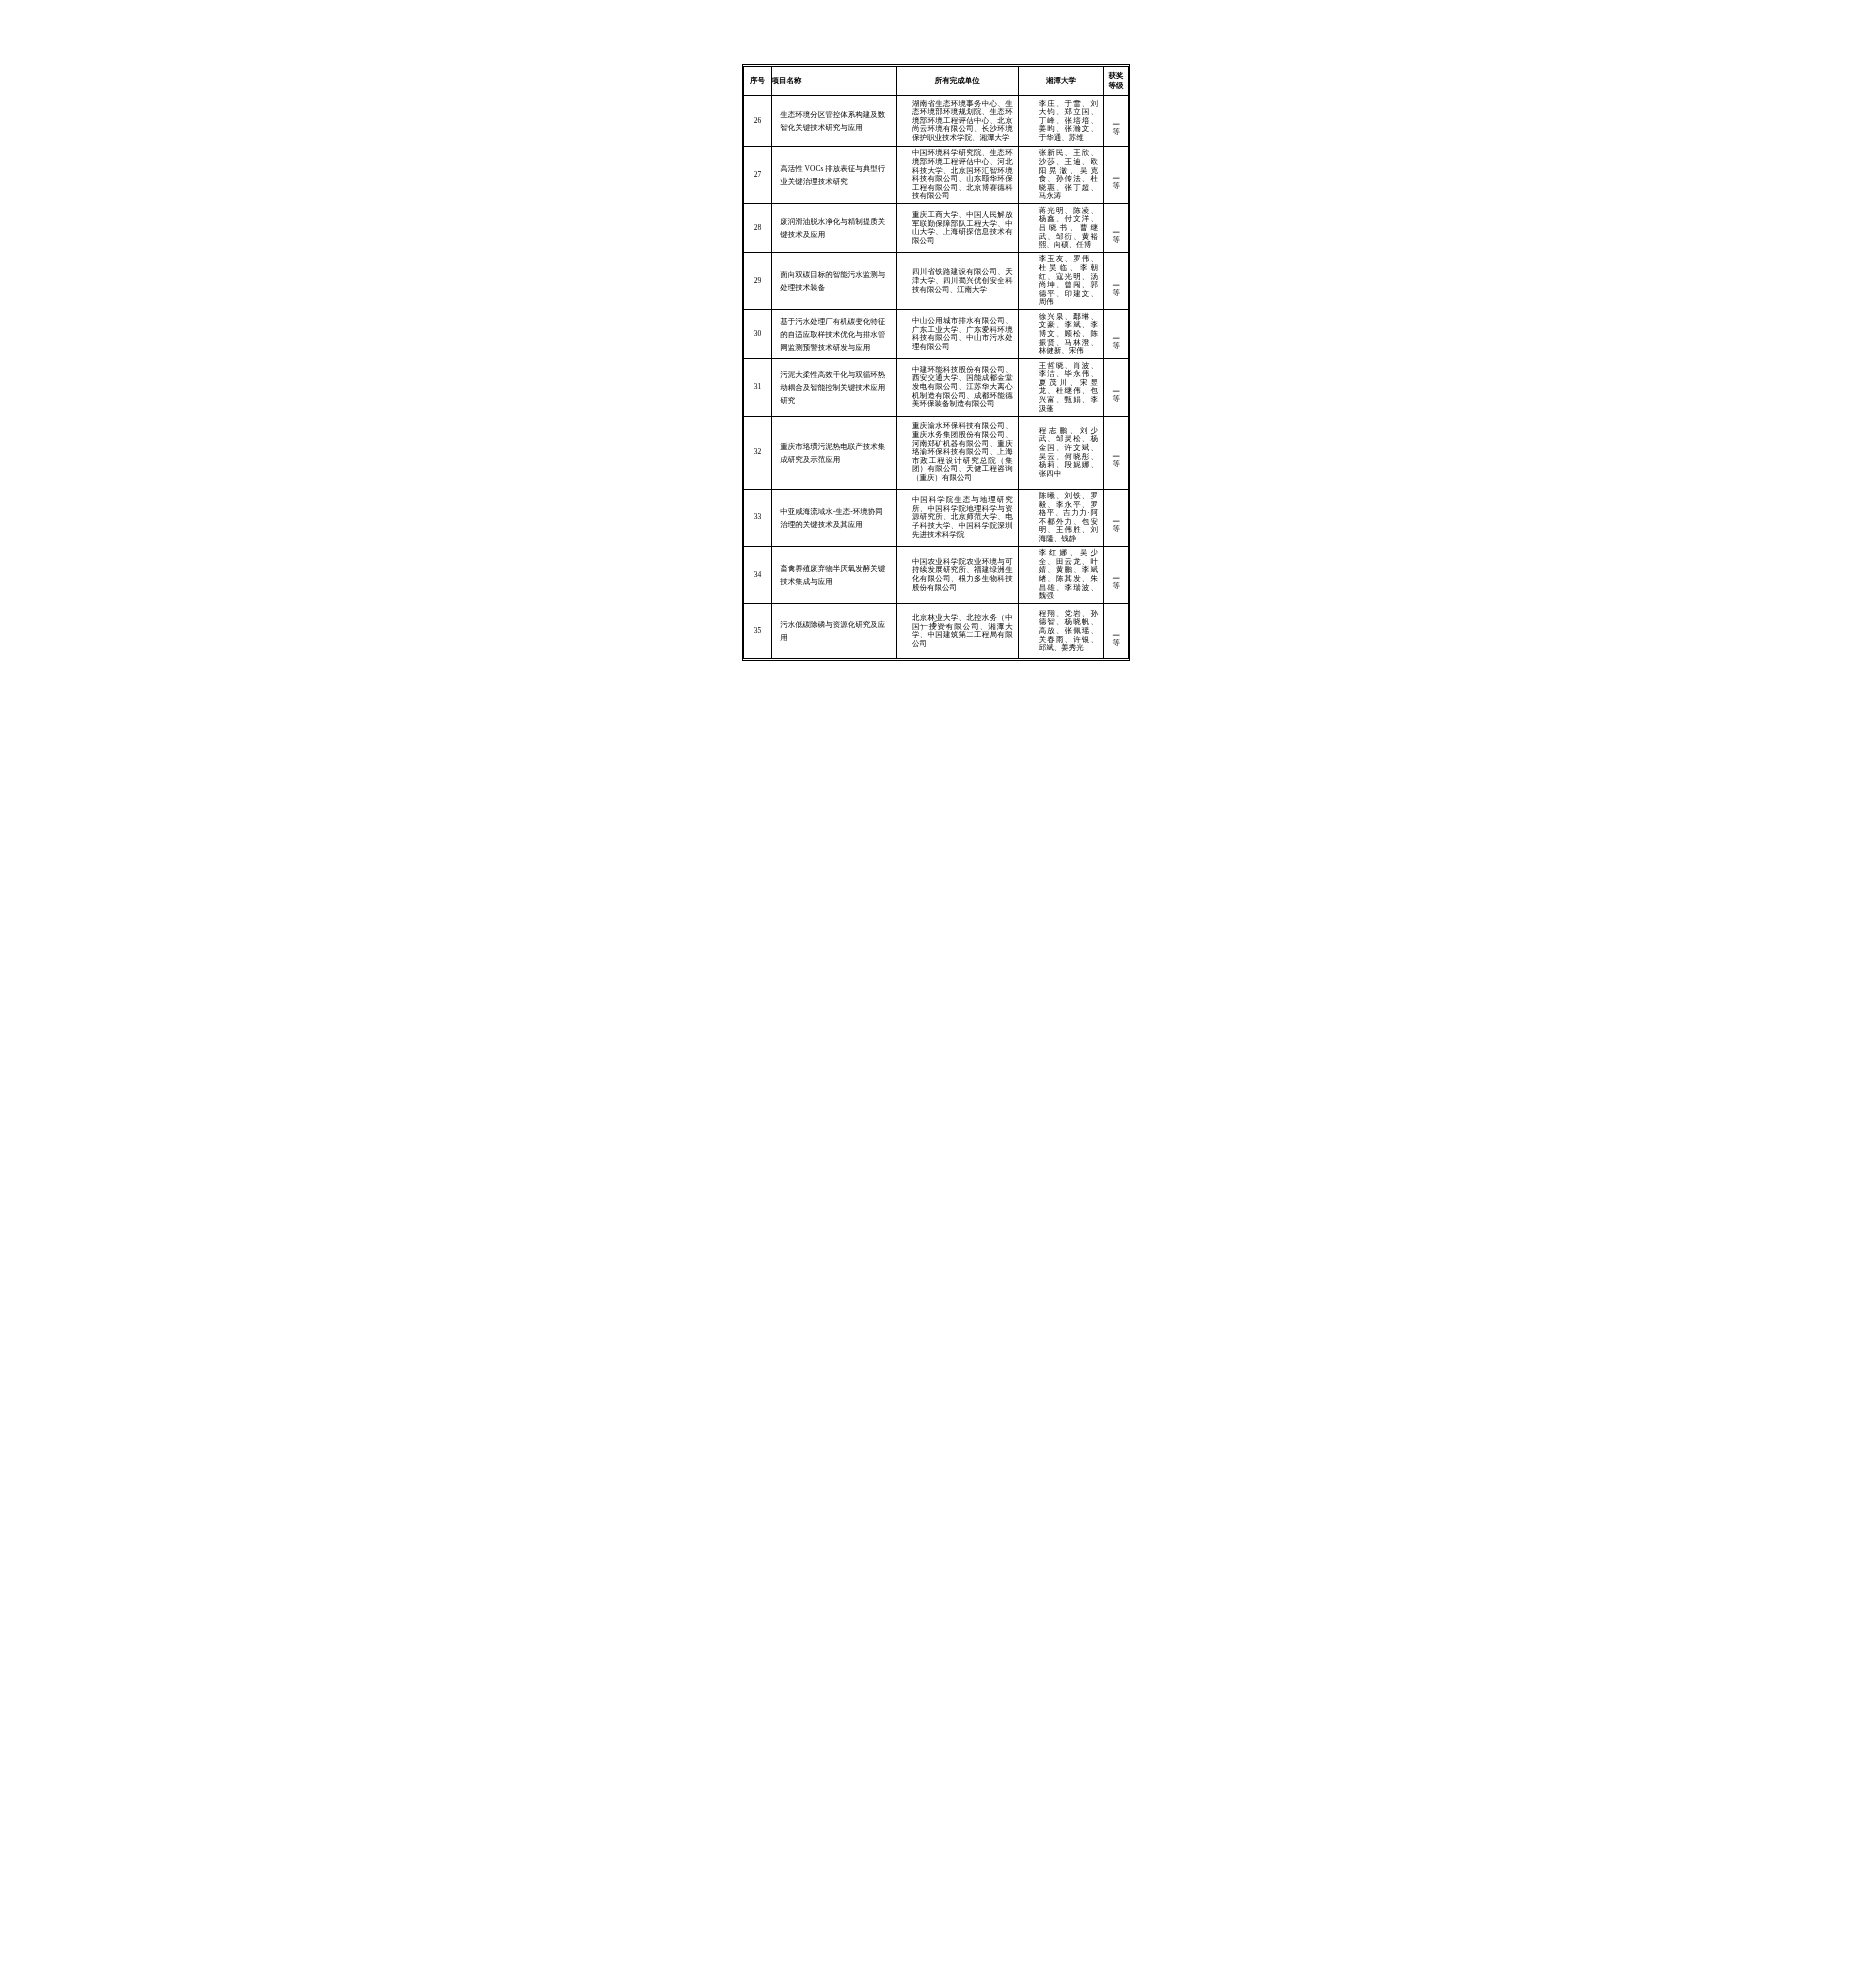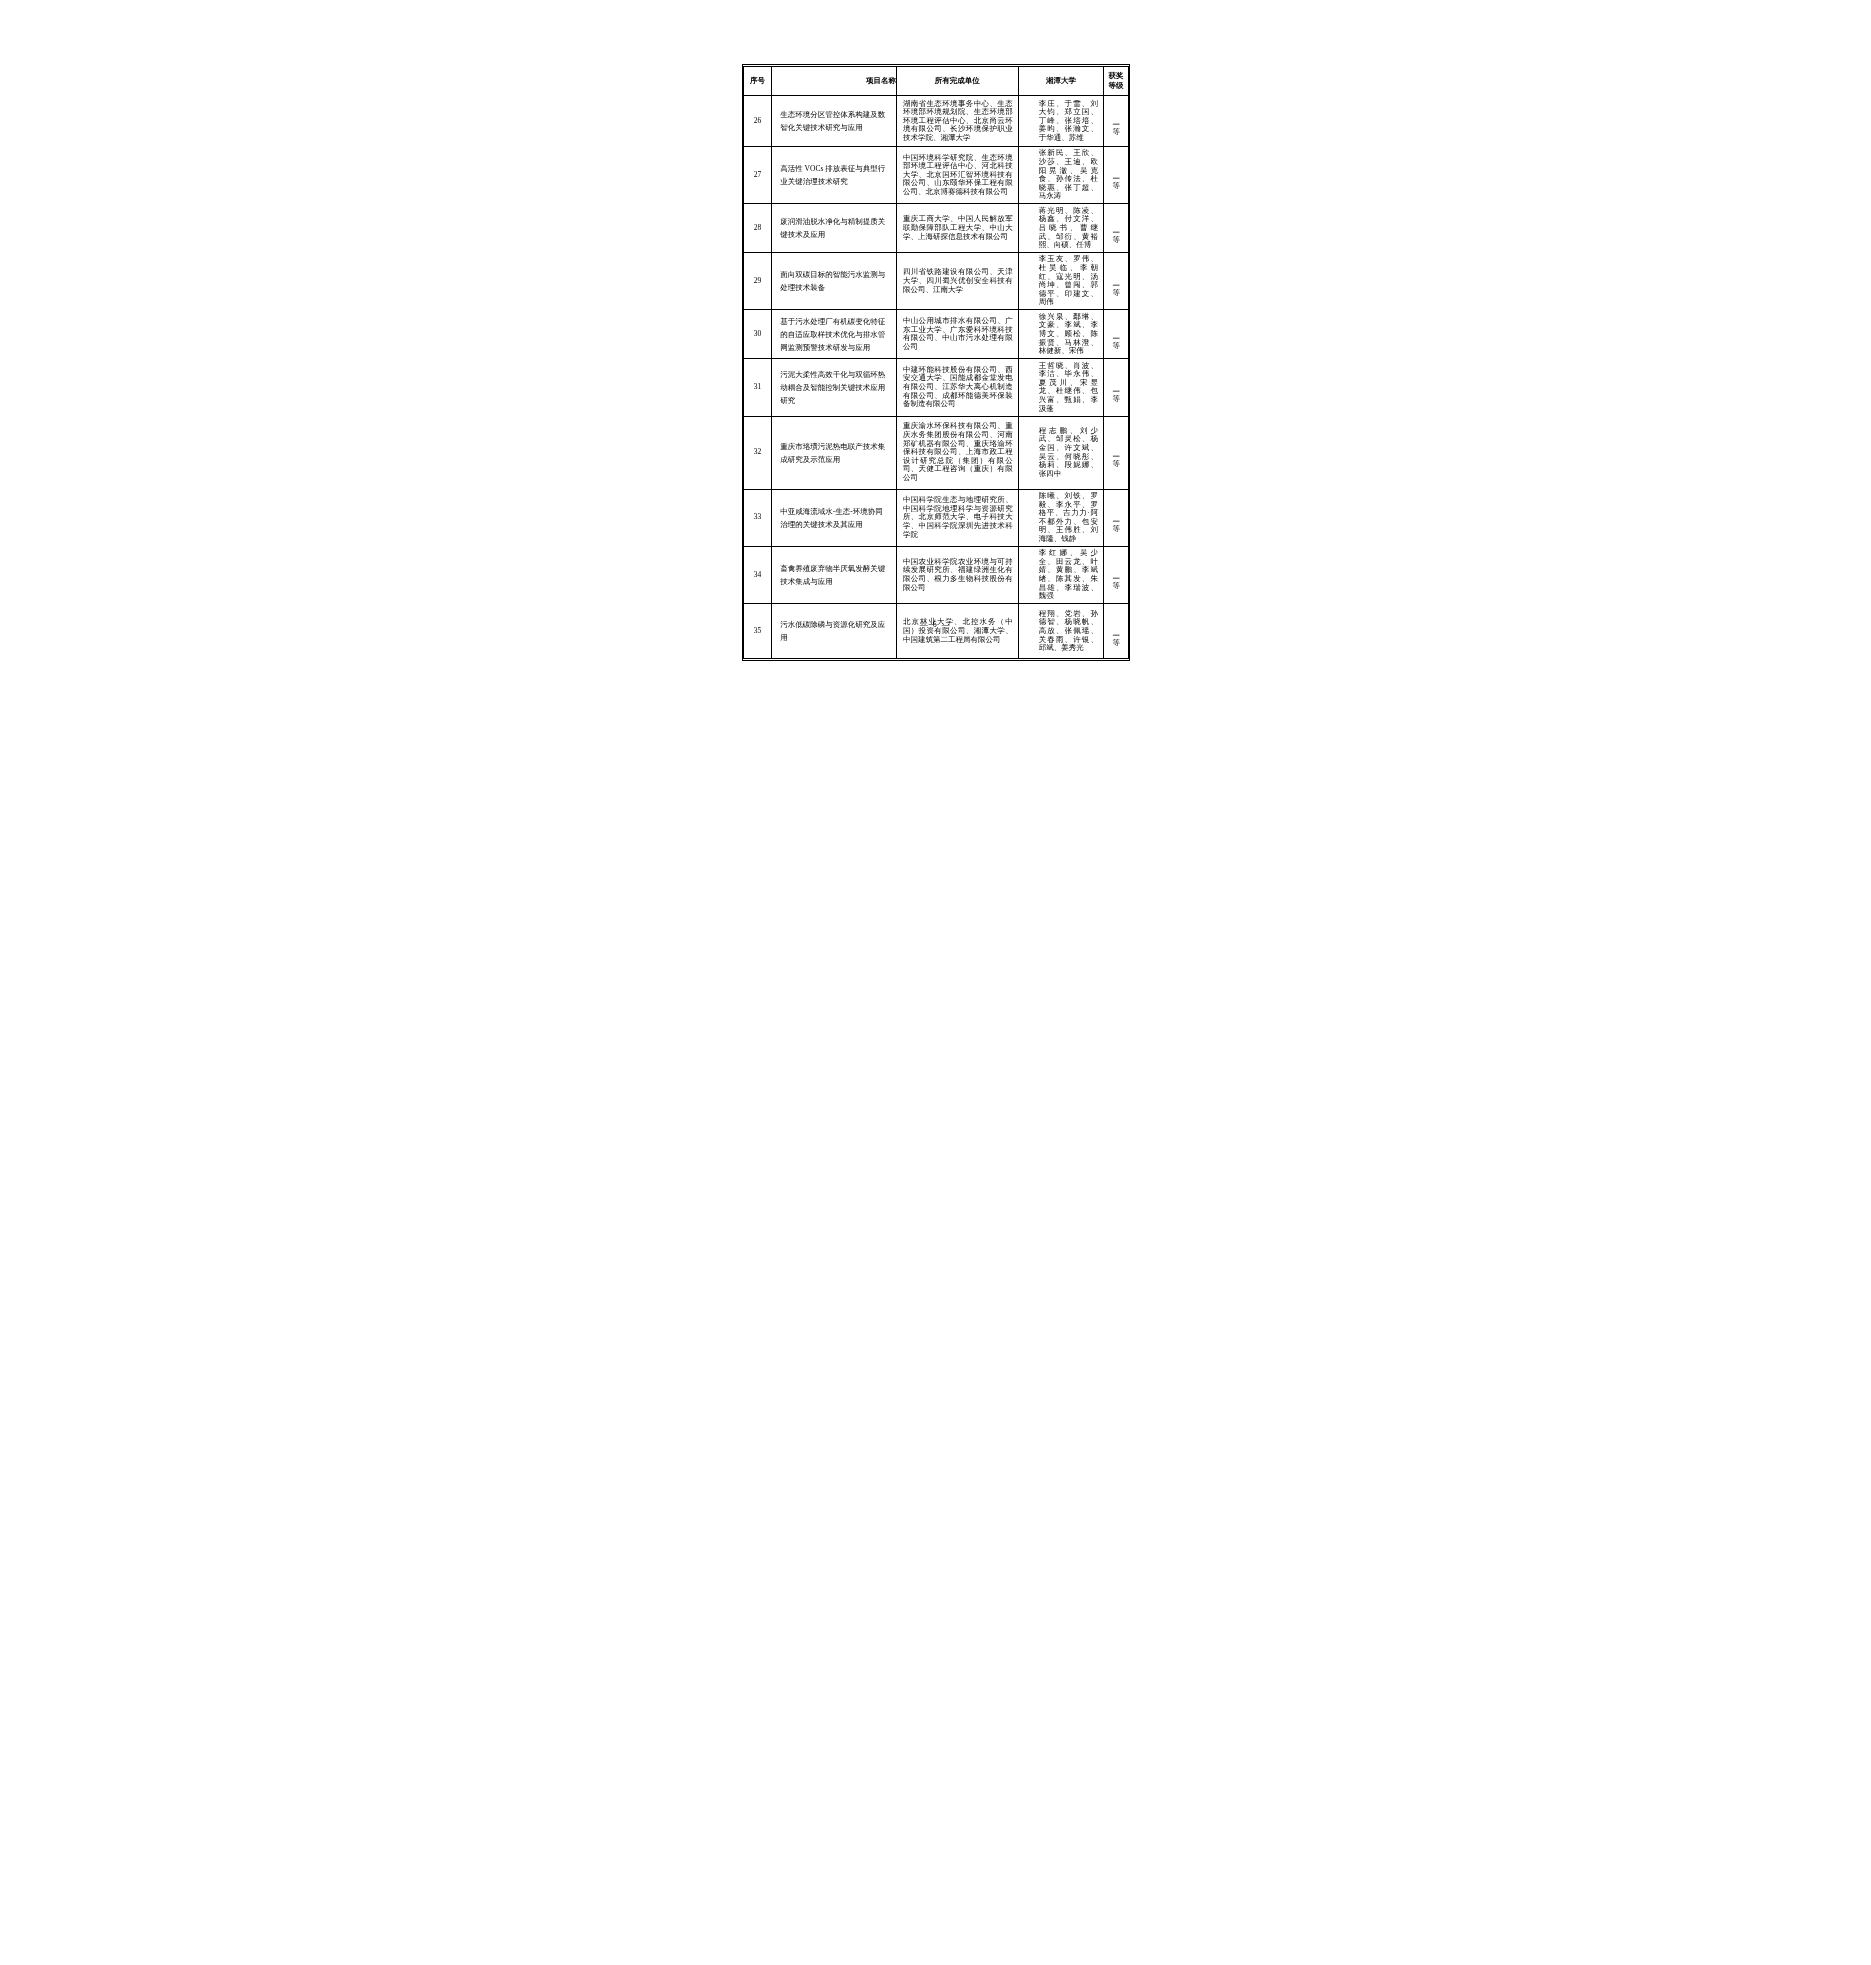--- a/index.html
+++ b/index.html
@@ -38,21 +38,21 @@
     border-bottom:1px solid #000;
     font-size:7.5px;
     line-height:8.6px;
     box-sizing:border-box;
     padding:2.4px 0;
   }
   .td:last-child{border-right:none;}
   .tr:last-child .td{border-bottom:none;}
   .c-idx{width:7.1%;text-align:center;}
   .c-proj{width:32.6%;padding-left:8.6px;padding-right:8.6px;text-align:left;line-height:13px;}
-  .c-units{width:31.7%;padding-left:6px;padding-right:5.1px;text-align:justify;text-justify:inter-character;}
+  .c-units{width:31.7%;padding-left:15px;padding-right:5.1px;text-align:justify;text-justify:inter-character;}
   .c-persons{width:22.2%;padding-left:20px;padding-right:5.1px;text-align:justify;text-justify:inter-character;}
   .c-award{width:6.4%;text-align:center;}
   .award-text{
     display:inline-block;
     writing-mode:vertical-rl;
     letter-spacing:1.2px;
     line-height:1;
   }
   .head .td{
     font-family:"Liberation Sans","DejaVu Sans",sans-serif;
@@ -82,21 +82,21 @@
 </head>
 <body>
 
 <div class="page">
 
   <div class="table-frame">
     <div class="tbl">
 
       <div class="tr head">
         <div class="td c-idx">序号</div>
-        <div class="td c-proj" style="text-align:right;padding-left:0;padding-right:0;">项目名称</div>
+        <div class="td c-proj" style="text-align:left;padding-left:0;padding-right:0;">项目名称</div>
         <div class="td c-units" style="text-align:center;padding-left:0;padding-right:0;">所有完成单位</div>
         <div class="td c-persons" style="text-align:center;padding-left:0;padding-right:0;">湘潭大学</div>
         <div class="td c-award"><span class="award-head">获奖等级</span></div>
       </div>
 
       <div class="tr" style="height:51px">
         <div class="td c-idx">26</div>
         <div class="td c-proj">生态环境分区管控体系构建及数智化关键技术研究与应用</div>
         <div class="td c-units">湖南省生态环境事务中心、生态环境部环境规划院、生态环境部环境工程评估中心、北京尚云环境有限公司、长沙环境保护职业技术学院、湘潭大学</div>
         <div class="td c-persons">李庄、于雷、刘大钧、郑立国、丁峰、张培培、姜昀、张瀚文、于华通、苏维</div>

